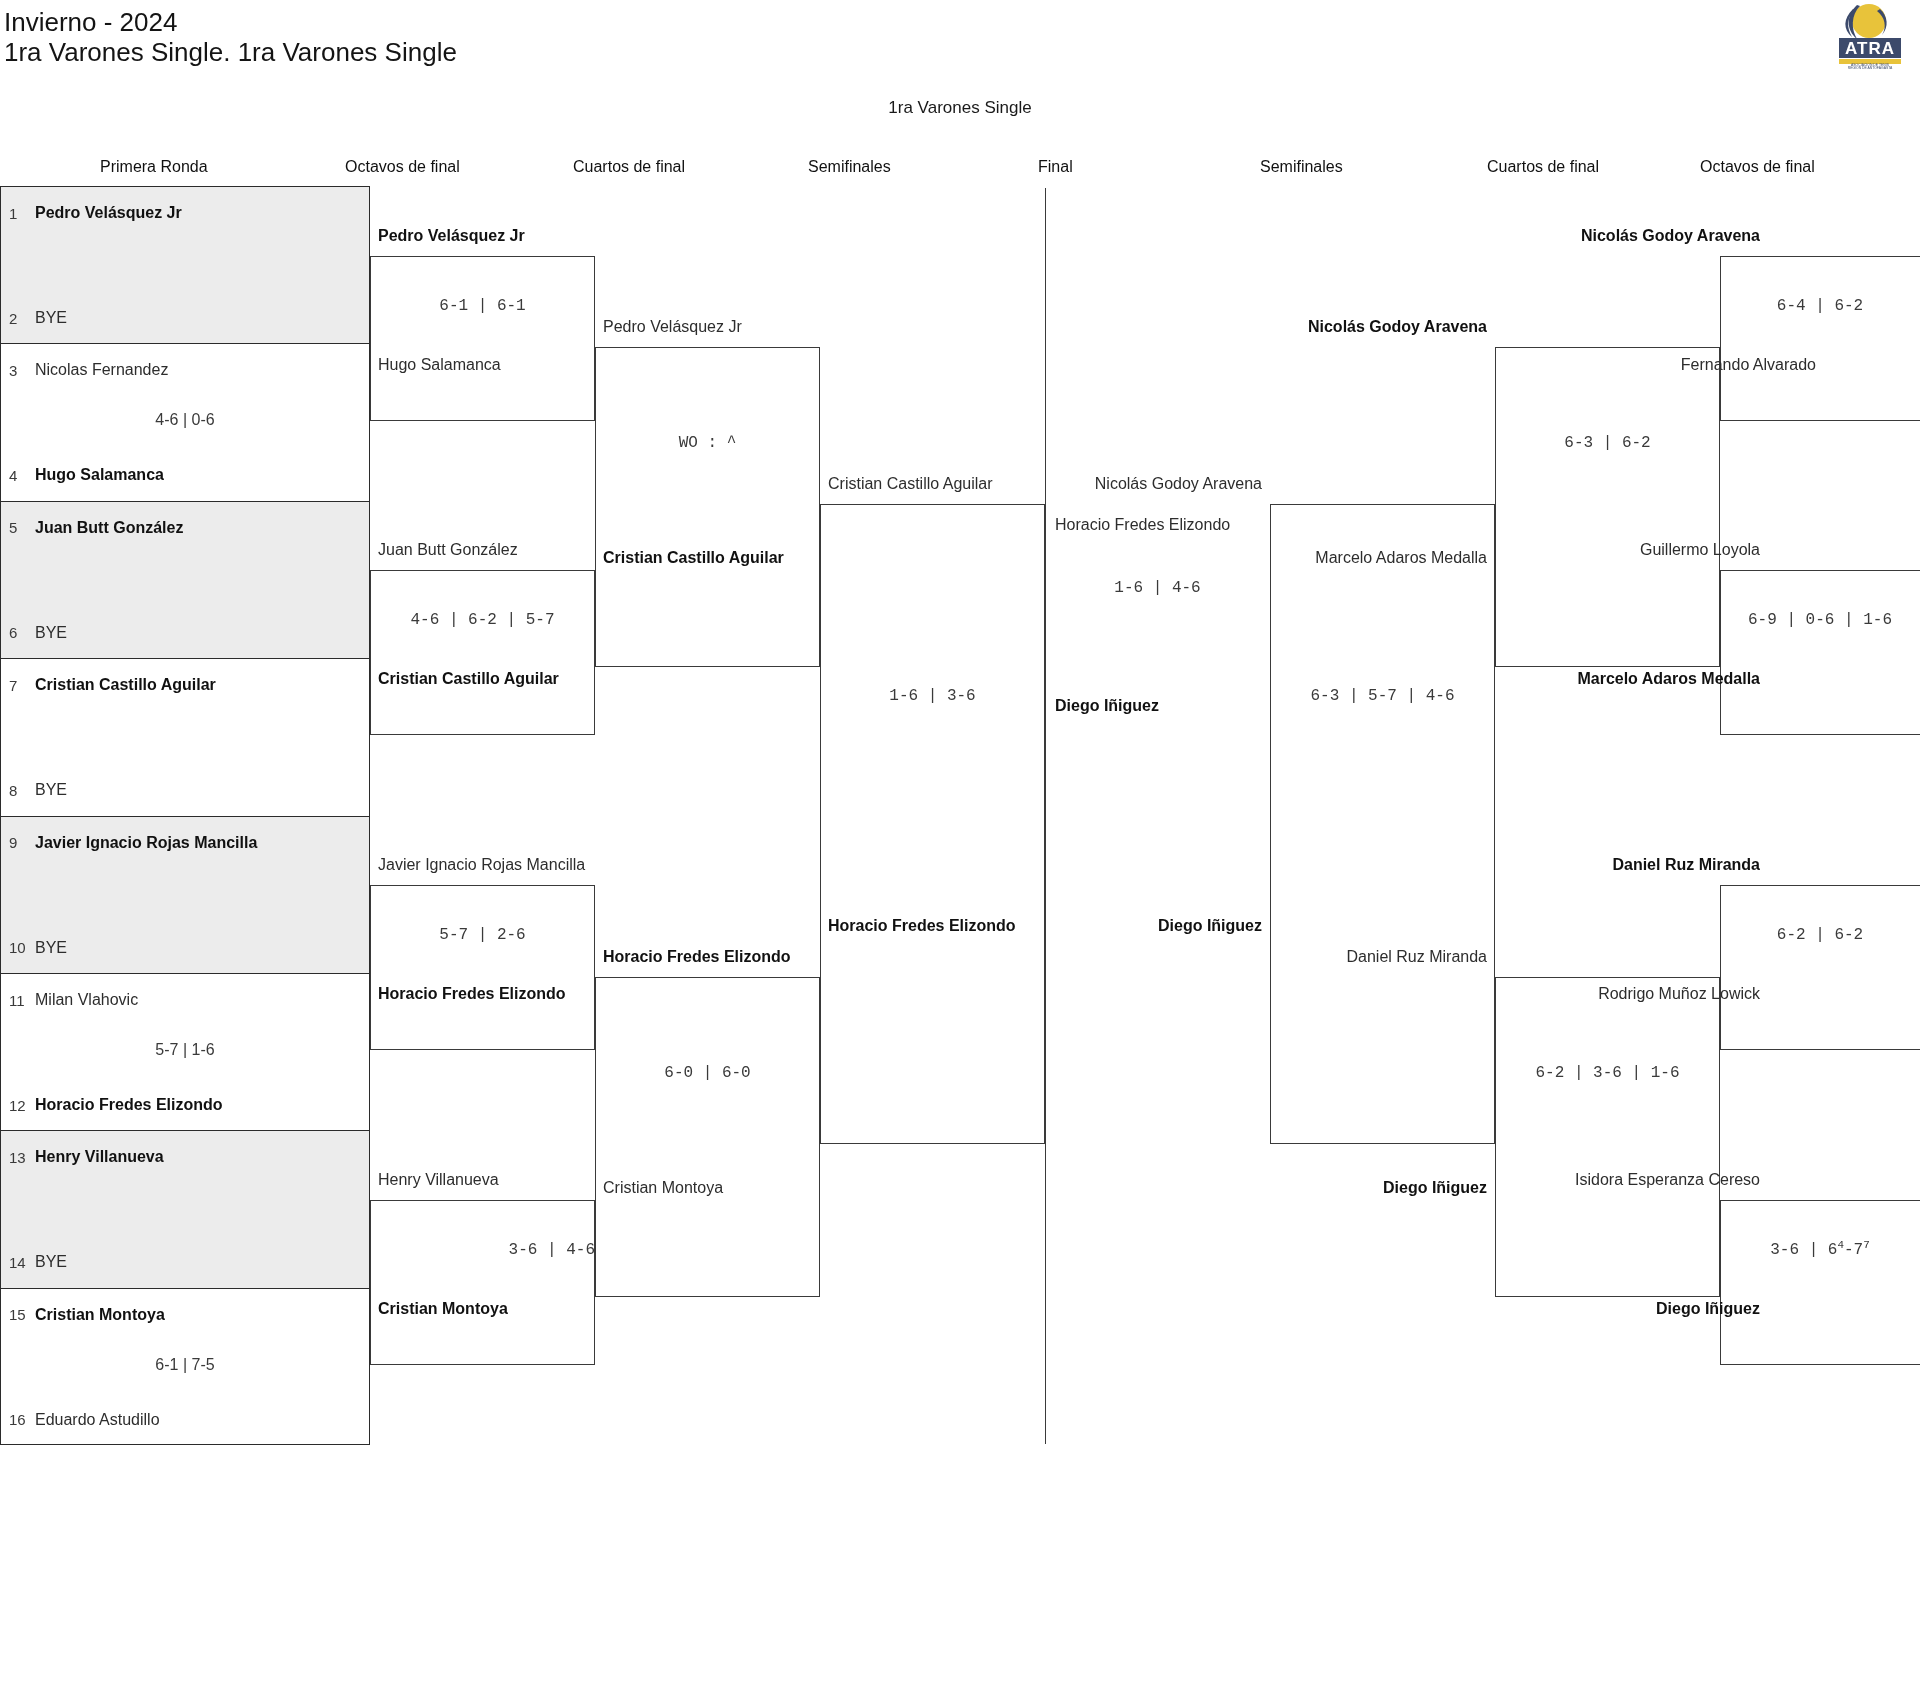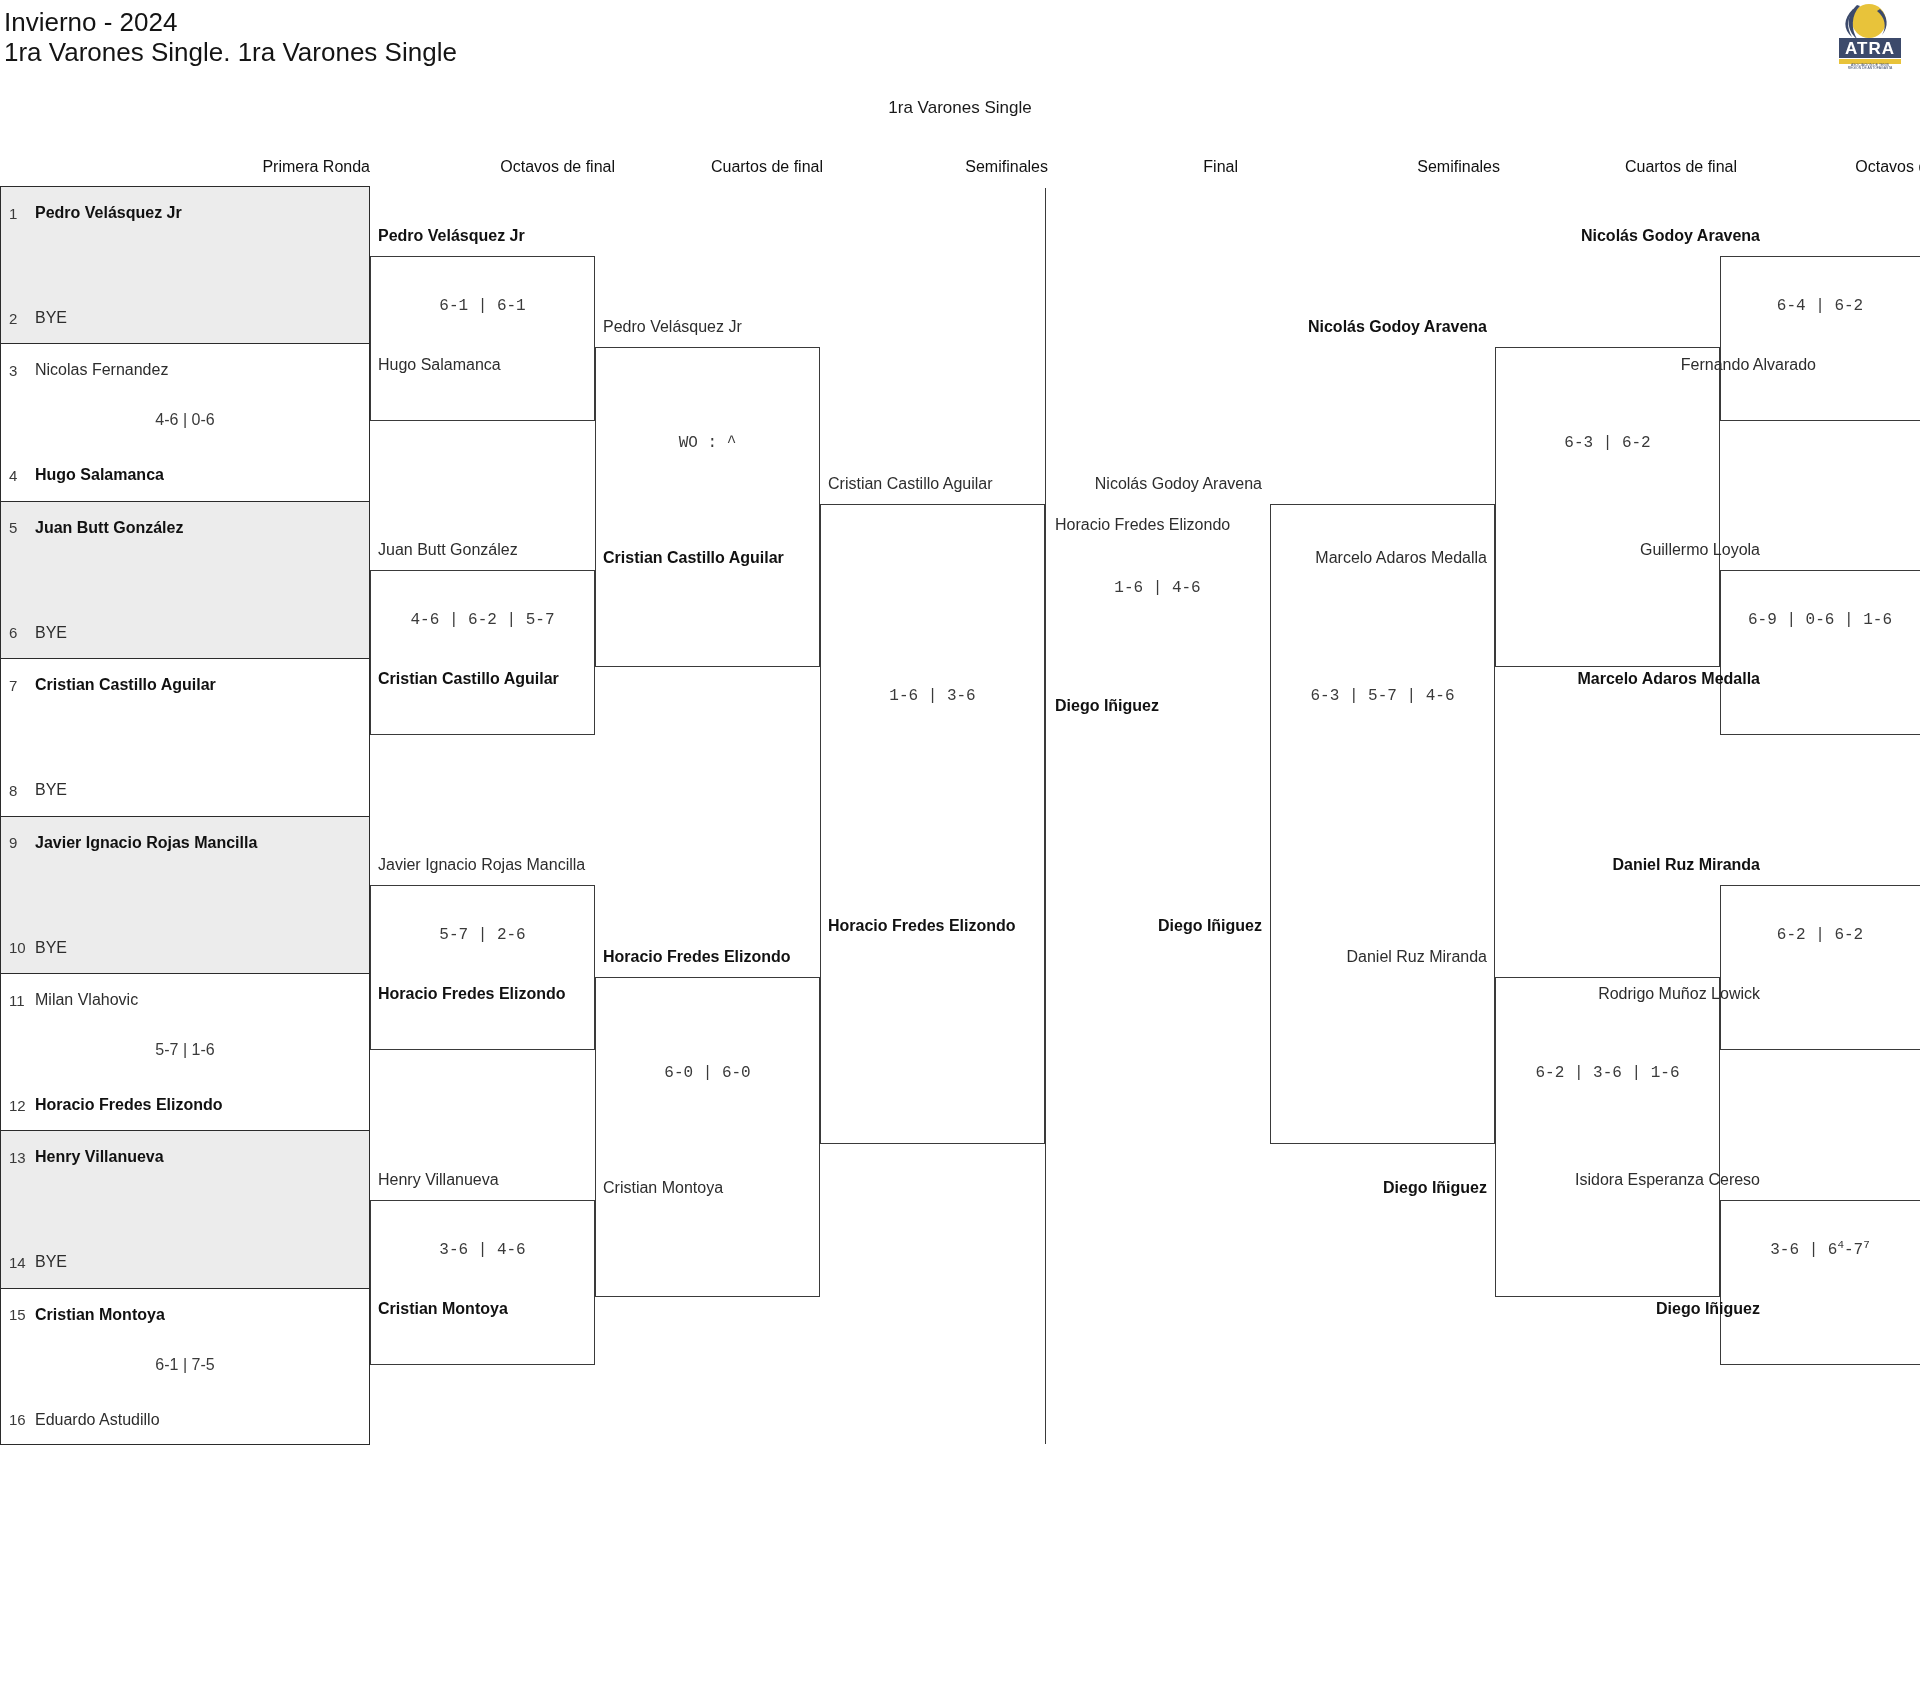--- a/index.html
+++ b/index.html
@@ -13,21 +13,21 @@
   
   #tournament-title{left:4px;top:5px;font-size:26px;line-height:34px;font-weight:400;color:#141414;white-space:nowrap;}
   #tournament-subtitle{left:4px;top:35px;font-size:26px;line-height:34px;font-weight:400;color:#141414;white-space:nowrap;}
   #draw-title{left:0;top:98px;width:1920px;text-align:center;font-size:17px;font-weight:400;color:#1a1a1a;}
 
   
   #logo{left:1813px;top:2px;width:96px;height:68px;}
   #logo svg{display:block;}
 
   
-  .round-header{font-size:16px;font-weight:400;color:#111;text-align:right;white-space:nowrap;top:158px;}
+  .round-header{font-size:16px;font-weight:400;color:#111;text-align:left;white-space:nowrap;top:158px;}
 
   
   #first-round{left:0px;top:186px;width:370px;height:1259px;border:1.6px solid #2b2b2b;box-sizing:border-box;}
   .fr-pair{position:absolute;left:0;width:100%;height:157.4px;box-sizing:border-box;border-bottom:1.6px solid #2b2b2b;}
   .fr-pair.shade{background:#ececec;}
   .fr-pair.last{border-bottom:none;}
   .fr-player{position:absolute;left:0;width:100%;height:26px;display:flex;align-items:center;white-space:nowrap;}
   .fr-player.top{top:13px;}
   .fr-player.bot{top:118px;}
   .fr-seed{display:inline-block;min-width:22px;padding-left:8px;font-size:15px;color:#3a3a3a;text-align:left;}
@@ -174,21 +174,21 @@
     <div class="lbl" style="left: 378px; top: 354.9px;">Hugo Salamanca</div>
     <div class="bx" style="left: 370px; top: 570px; width: 225px; height: 165px;"></div>
     <div class="sc" style="left: 370px; top: 609.5px; width: 225px;">4-6 | 6-2 | 5-7</div>
     <div class="lbl" style="left: 378px; top: 540px;">Juan Butt González</div>
     <div class="lbl win" style="left: 378px; top: 668.9px;">Cristian Castillo Aguilar</div>
     <div class="bx" style="left: 370px; top: 885px; width: 225px; height: 165px;"></div>
     <div class="sc" style="left: 370px; top: 924.5px; width: 225px;">5-7 | 2-6</div>
     <div class="lbl" style="left: 378px; top: 855px;">Javier Ignacio Rojas Mancilla</div>
     <div class="lbl win" style="left: 378px; top: 983.9px;">Horacio Fredes Elizondo</div>
     <div class="bx" style="left: 370px; top: 1200px; width: 225px; height: 165px;"></div>
-    <div class="sc" style="left: 370px; top: 1239.5px; width: 225px;">3-6 | 4-6</div>
+    <div class="sc" style="left: 370px; top: 1239.5px; width: 225px; text-align: right;">3-6 | 4-6</div>
     <div class="lbl" style="left: 378px; top: 1170px;">Henry Villanueva</div>
     <div class="lbl win" style="left: 378px; top: 1298.9px;">Cristian Montoya</div>
     <div class="bx" style="left: 595px; top: 347px; width: 225px; height: 320px;"></div>
     <div class="sc" style="left: 595px; top: 433px; width: 225px;">WO : ^</div>
     <div class="lbl" style="left: 603px; top: 317px;">Pedro Velásquez Jr</div>
     <div class="lbl win" style="left: 603px; top: 548.2px;">Cristian Castillo Aguilar</div>
     <div class="bx" style="left: 595px; top: 977px; width: 225px; height: 320px;"></div>
     <div class="sc" style="left: 595px; top: 1063px; width: 225px;">6-0 | 6-0</div>
     <div class="lbl win" style="left: 603px; top: 947px;">Horacio Fredes Elizondo</div>
     <div class="lbl" style="left: 603px; top: 1178.2px;">Cristian Montoya</div>

